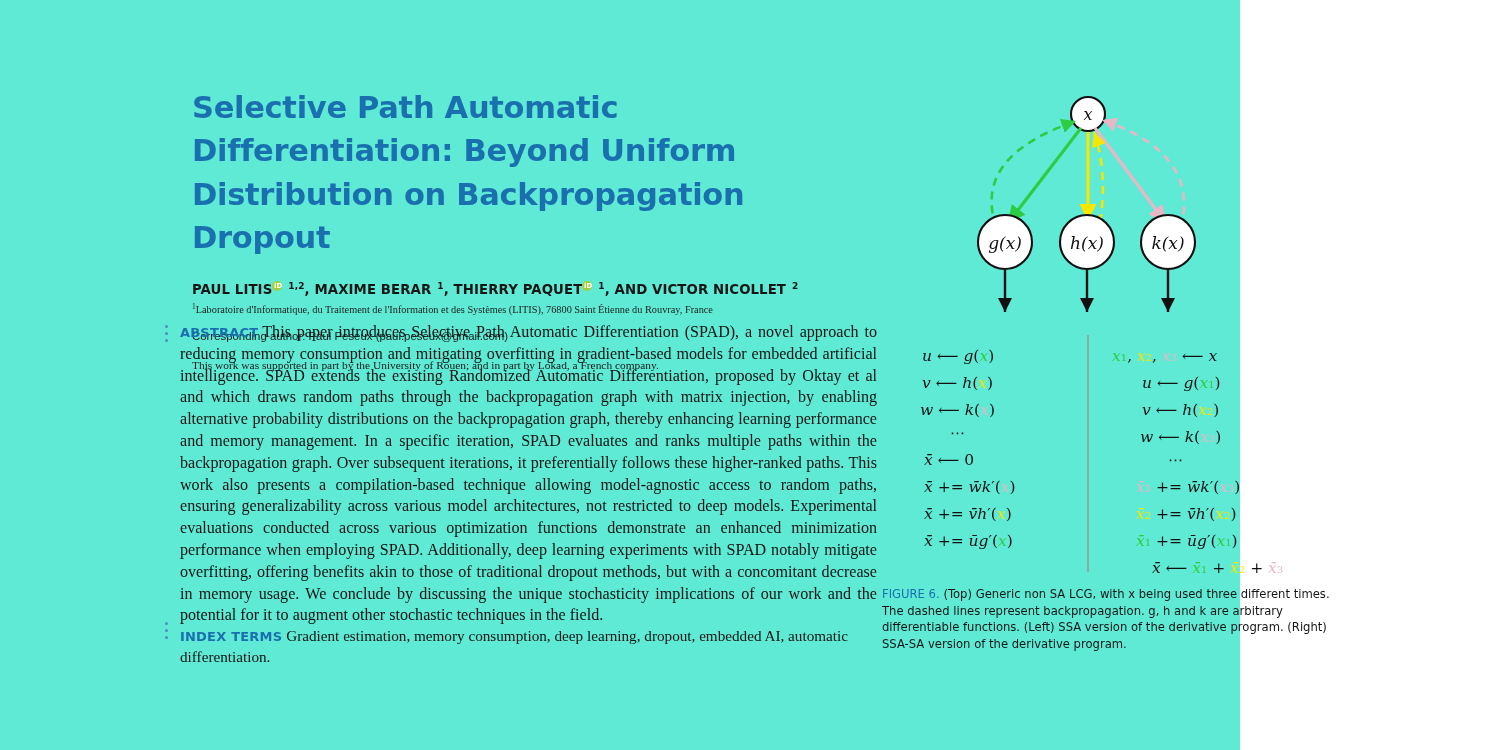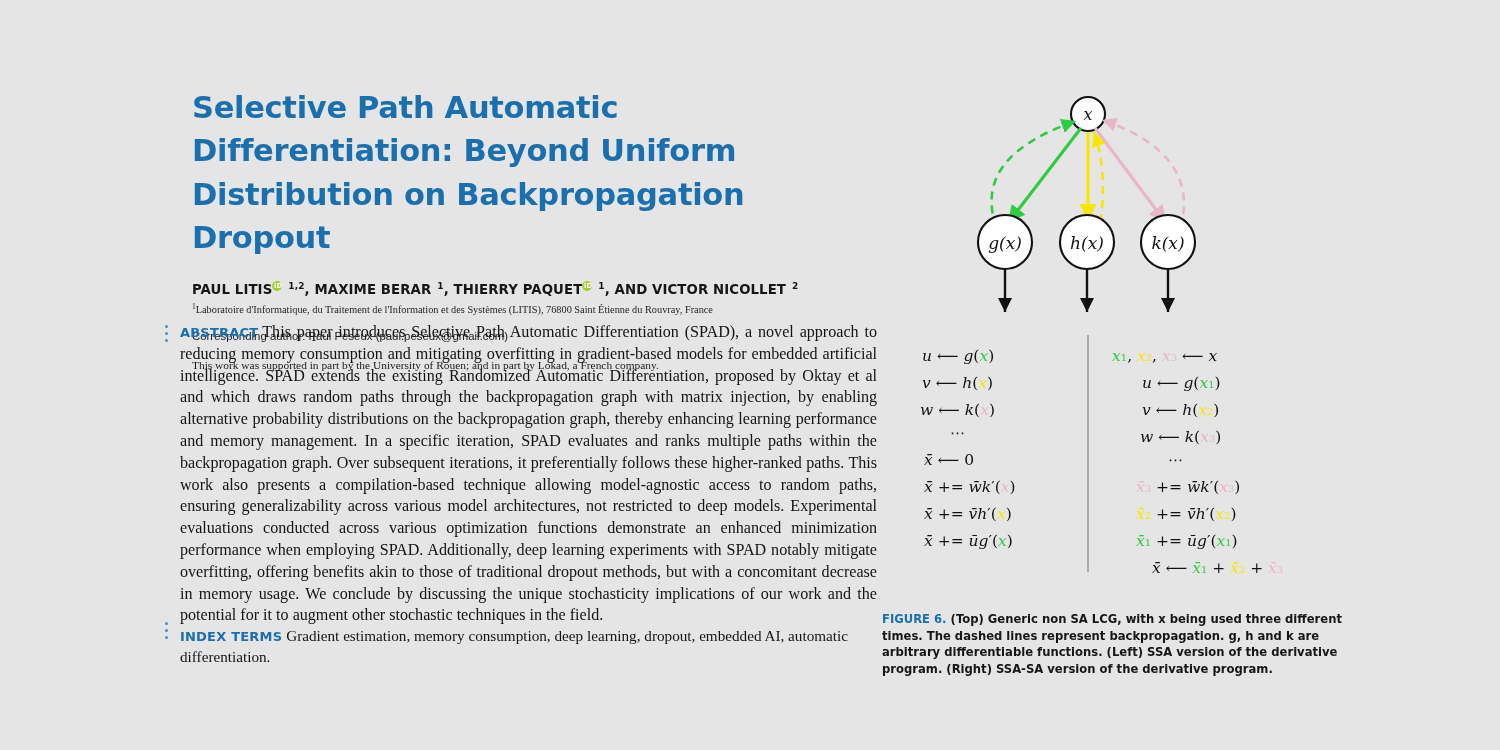--- a/index.html
+++ b/index.html
@@ -12,23 +12,23 @@
     height: 750px;
     overflow: hidden;
     font-family: "Liberation Serif", serif;
     color: #111111;
     position: relative;
   }
 
   .page {
     position: absolute;
     left: 0; top: 0;
-    width: 1500px;
+    width: 1240px;
     height: 750px;
-    background: #e5e5e5;
+    background: #5eead4;
   }
 
   
   .left-col {
     position: absolute;
     left: 192px;
     top: 86px;
     width: 690px;
   }
 
@@ -156,25 +156,24 @@
     height: 580px;
   }
   .fig-svg { position: absolute; left: 0; top: 0; }
 
   .caption {
     position: absolute;
     left: 882px;
     top: 586px;
     width: 470px;
     font-family: "DejaVu Sans", sans-serif;
-    font-weight: bold;
+    font-weight: normal;
     font-size: 11.6px;
     line-height: 1.43;
     color: #161616;
-    margin-top: 25px;
   }
   .caption .fignum { color: #1a6fae; }
 </style>
 </head>
 <body>
 
 <div class="page">
 
   <div class="left-col">
 

